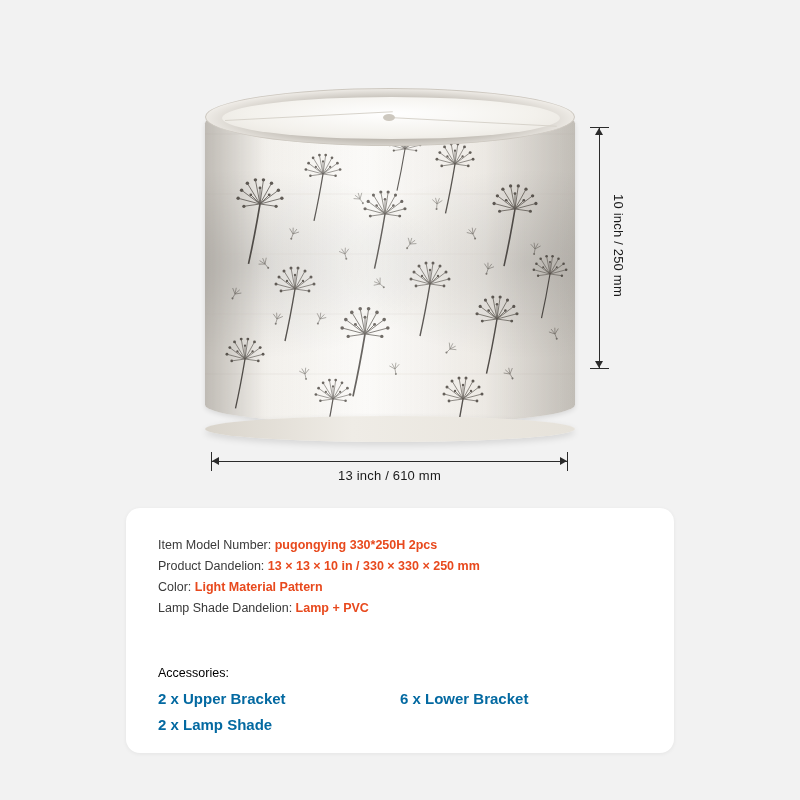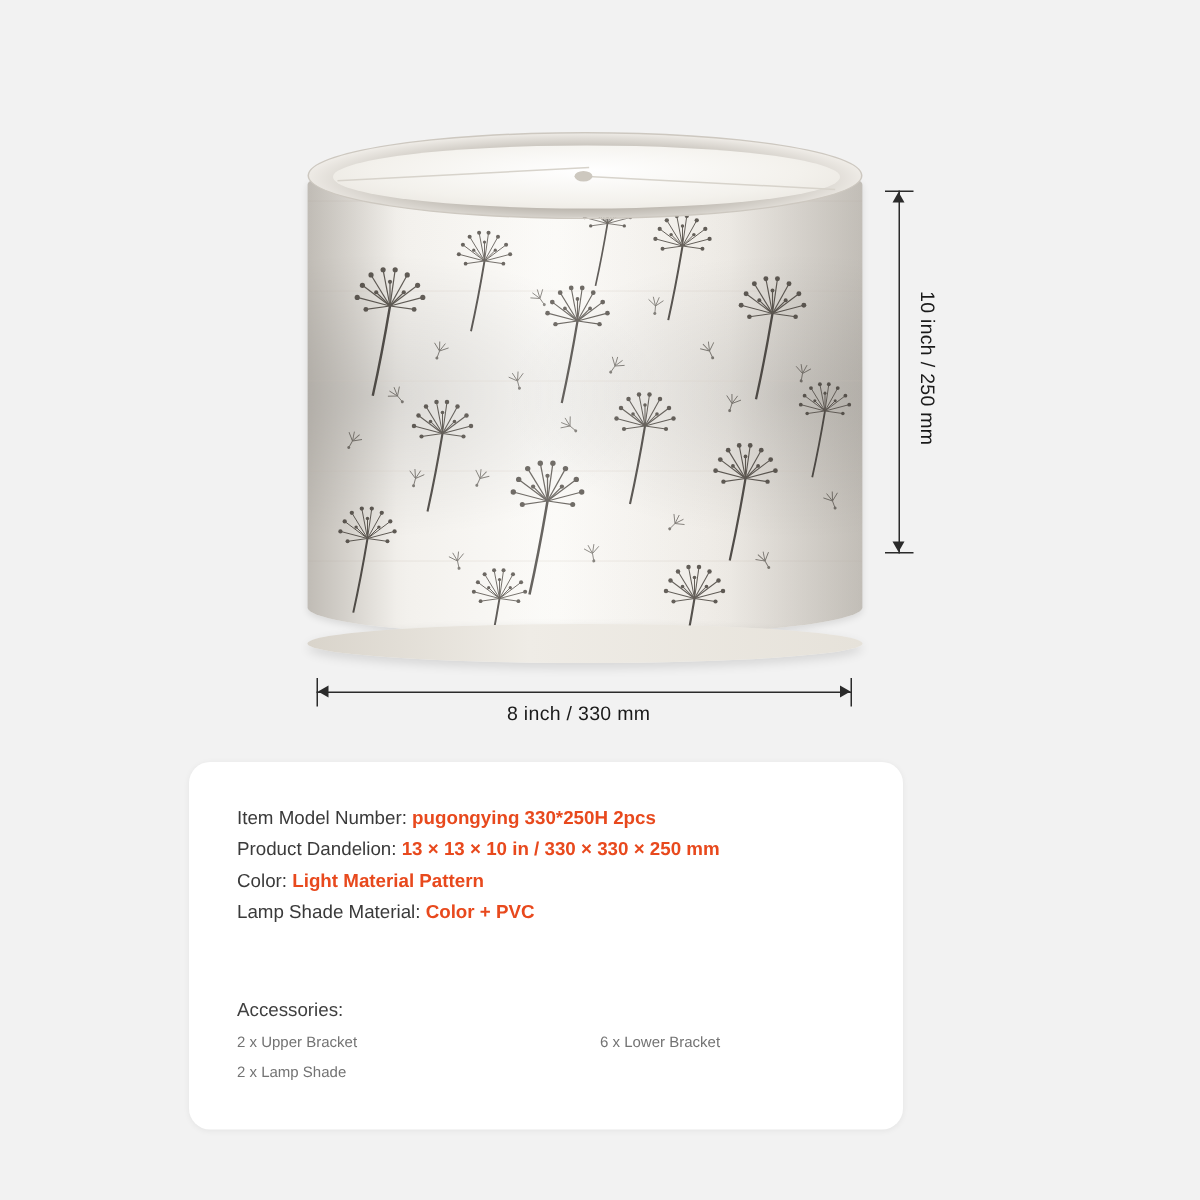--- a/index.html
+++ b/index.html
@@ -162,21 +162,21 @@
     border-top: 4px solid transparent;
     border-bottom: 4px solid transparent;
     border-left: 7px solid #2b2b2b;
   }
 
   
   .spec-card {
     position: absolute;
     left: 126px;
     top: 508px;
-    width: 476px;
+    width: 548px;
     height: 245px;
     background: #ffffff;
     border-radius: 14px;
     box-shadow: 0 1px 4px rgba(0,0,0,0.06);
   }
   .spec-list {
     position: absolute;
     left: 32px;
     top: 27px;
     right: 24px;
@@ -190,37 +190,37 @@
   }
   .spec-value {
     color: #e8491d;
     font-weight: bold;
   }
   .acc-title {
     position: absolute;
     left: 32px;
     top: 158px;
     font-size: 12.5px;
-    color: #404040;
+    color: #000000;
   }
   .acc-grid {
     position: absolute;
     left: 32px;
     top: 182px;
     width: 484px;
   }
   .acc-line {
     display: flex;
     margin-bottom: 9px;
   }
   .acc-item {
     width: 50%;
-    font-size: 10px;
-    color: #737373;
-    font-weight: normal;
+    font-size: 15px;
+    color: #0369a1;
+    font-weight: bold;
     white-space: nowrap;
   }
 </style>
 </head>
 <body>
 
 <div class="page">
 
   <div class="product-area">
 
@@ -344,41 +344,41 @@
     <div class="dim-line" style="left:590px; top:368px; width:19px; height:1px;"></div>
     <div class="arrow arrow-up" style="left:595px; top:128px;"></div>
     <div class="arrow arrow-down" style="left:595px; top:361px;"></div>
     <div class="dim-v-label" style="left:611px; top:194px;">10 inch / 250 mm</div>
 
     <div class="dim-line" style="left:211px; top:461px; width:357px; height:1px;"></div>
     <div class="dim-line" style="left:211px; top:452px; width:1px; height:19px;"></div>
     <div class="dim-line" style="left:567px; top:452px; width:1px; height:19px;"></div>
     <div class="arrow arrow-left" style="left:212px; top:457px;"></div>
     <div class="arrow arrow-right" style="left:560px; top:457px;"></div>
-    <div class="dim-h-label" style="left:338px; top:468px;">8 inch / 330 mm</div>
+    <div class="dim-h-label" style="left:338px; top:468px;">13 inch / 610 mm</div>
   </div>
 
   <div class="spec-card">
     <div class="spec-list">
 
       <div class="spec-row">
         <span>Item Model Number: </span><span class="spec-value">pugongying 330*250H 2pcs</span>
       </div>
 
       <div class="spec-row">
         <span>Product Dandelion: </span><span class="spec-value">13 × 13 × 10 in / 330 × 330 × 250 mm</span>
       </div>
 
 
       <div class="spec-row">
         <span>Color: </span><span class="spec-value">Light Material Pattern</span>
       </div>
 
       <div class="spec-row">
-        <span>Lamp Shade Material: </span><span class="spec-value">Color + PVC</span>
+        <span>Lamp Shade Dandelion: </span><span class="spec-value">Lamp + PVC</span>
       </div>
 
     </div>
 
     <div class="acc-title">Accessories:</div>
 
     <div class="acc-grid">
       <div class="acc-line">
         <div class="acc-item">2 x Upper Bracket</div>
         <div class="acc-item">6 x Lower Bracket</div>

